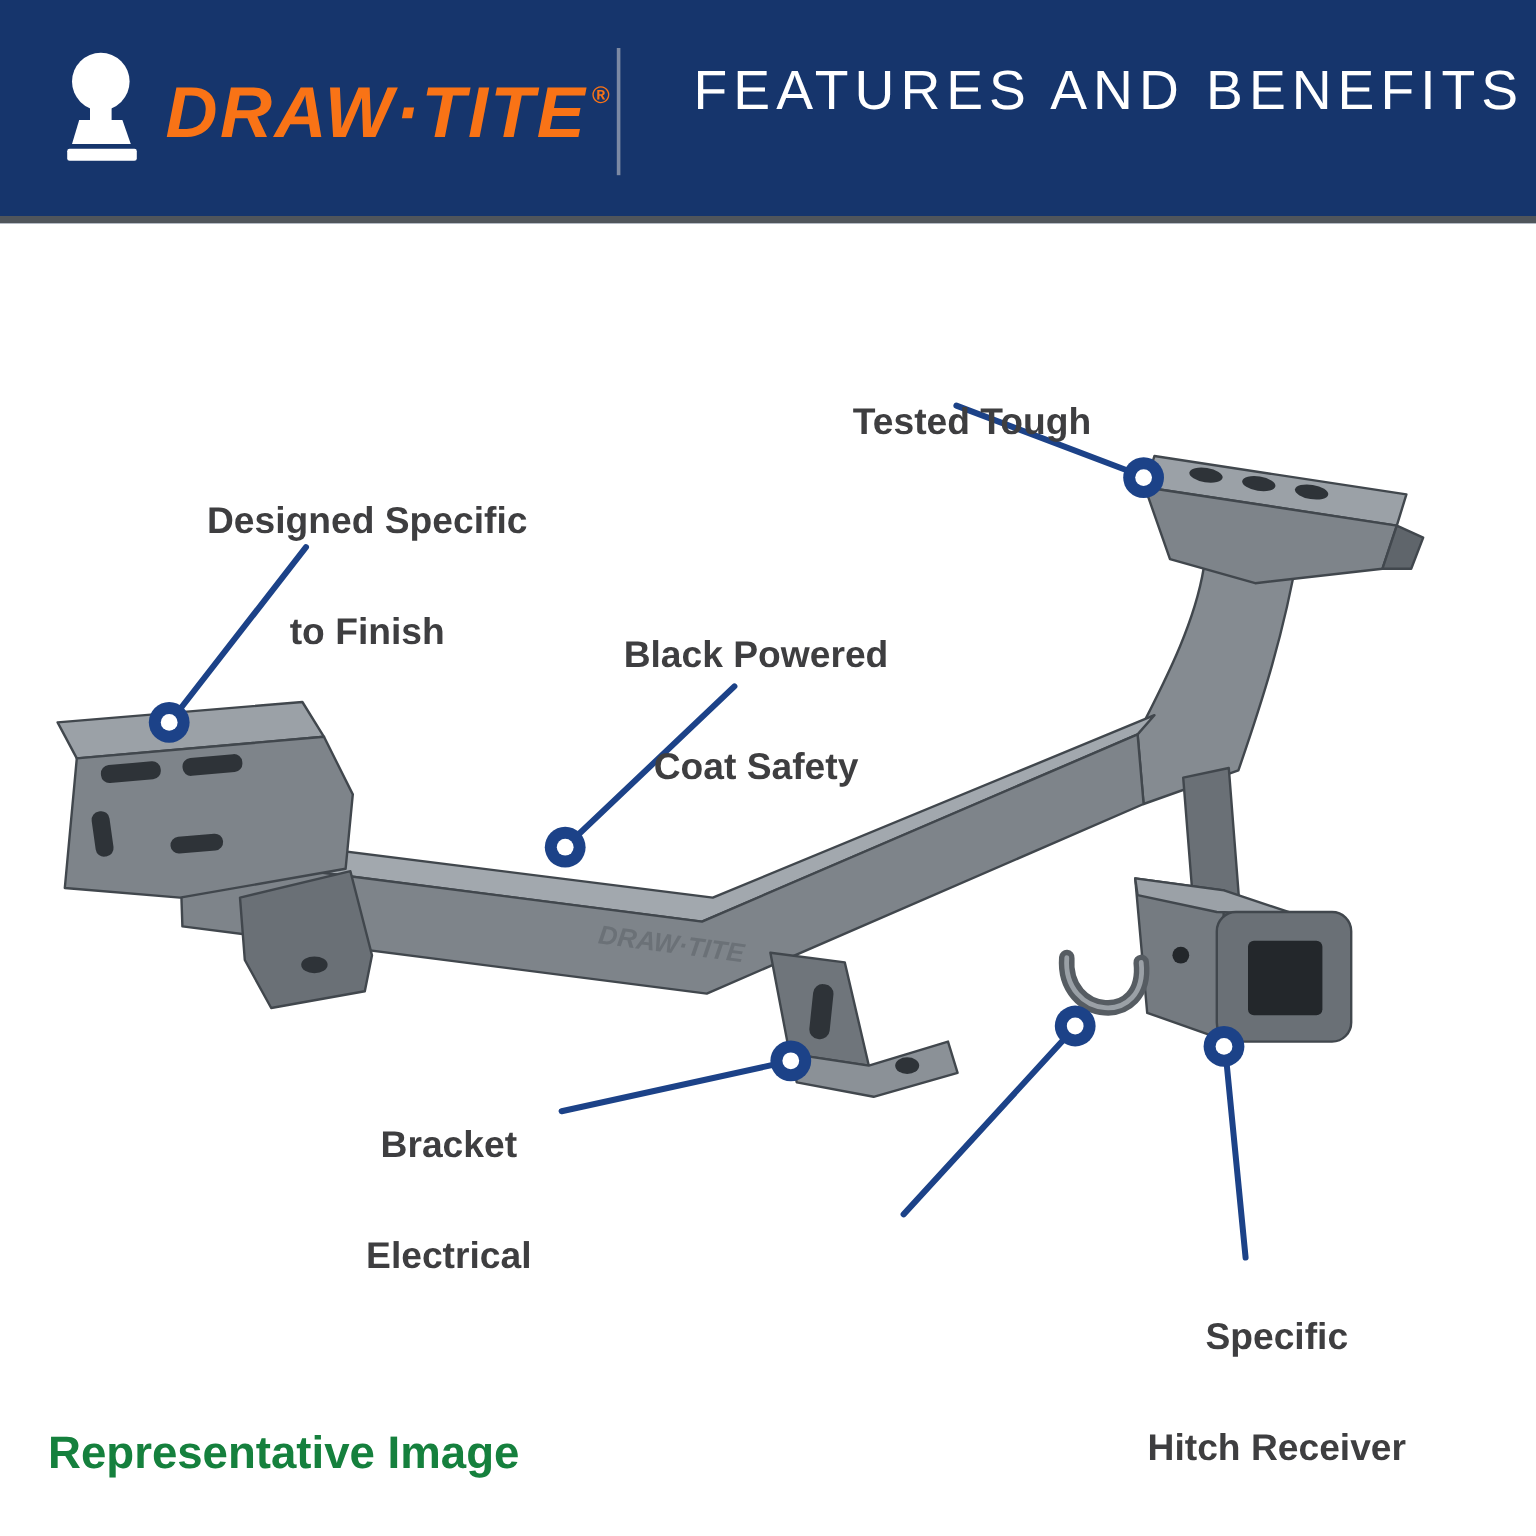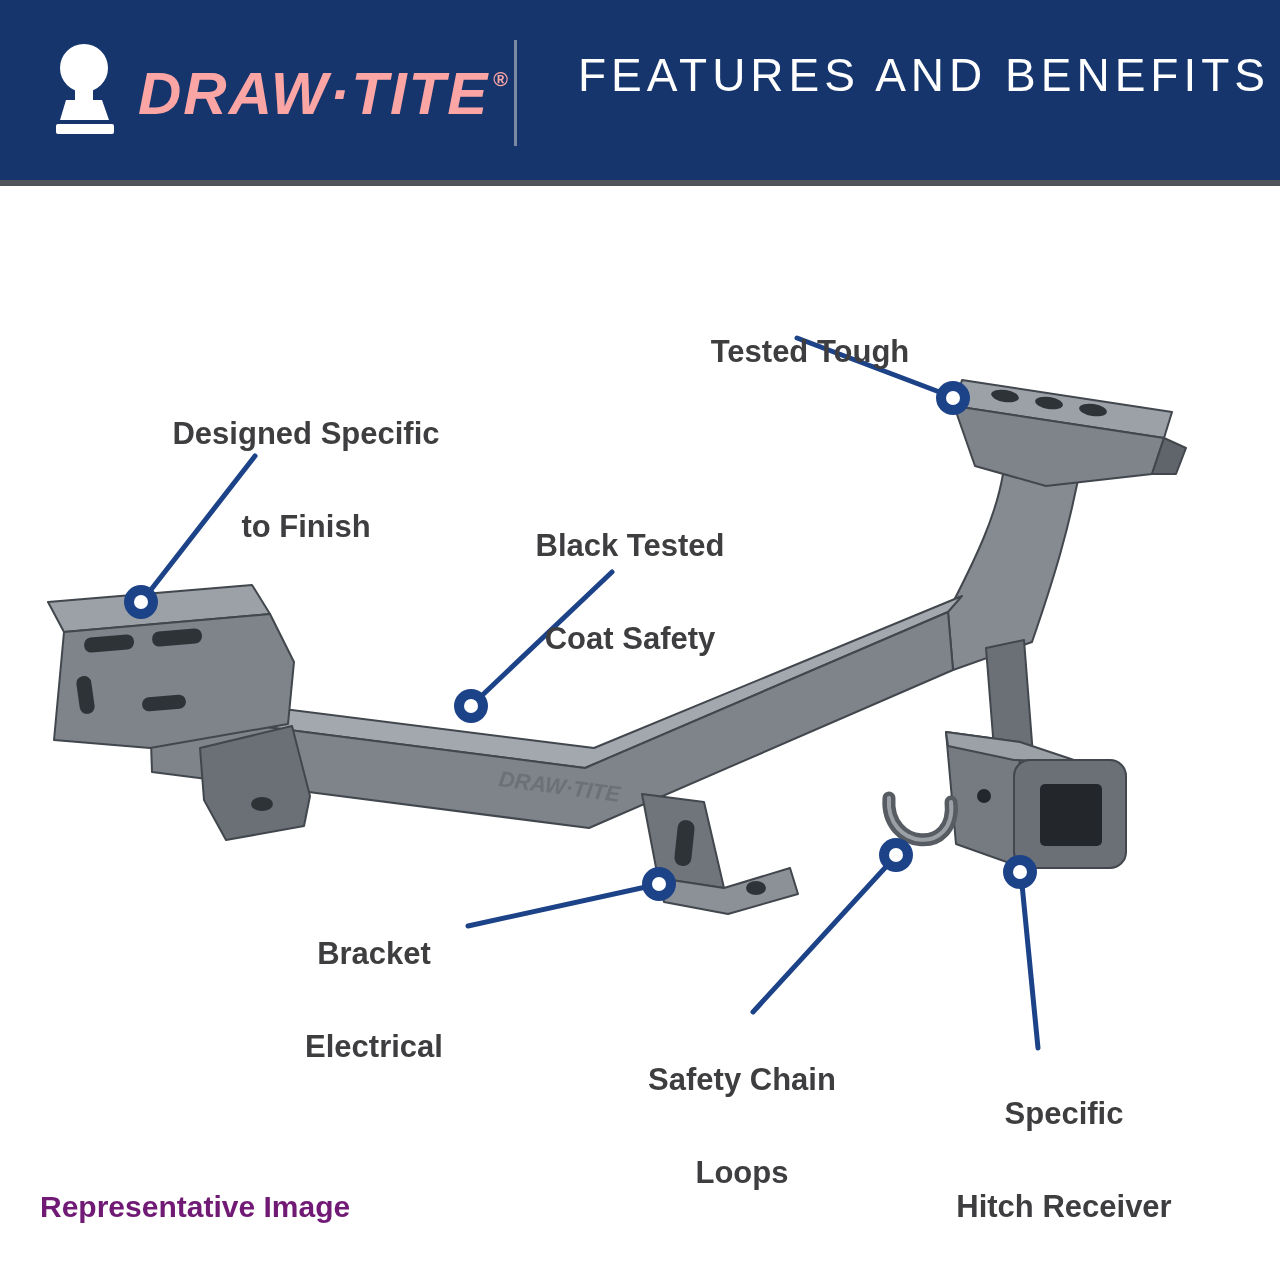--- a/index.html
+++ b/index.html
@@ -5,33 +5,33 @@
   * { margin:0; padding:0; box-sizing:border-box; }
   html,body { width:1280px; height:1280px; }
   body { font-family:"Liberation Sans", sans-serif; background:#ffffff; }
   .page { position:relative; width:1280px; height:1280px; overflow:hidden; background:#ffffff; }
 
   
   .header { position:absolute; top:0; left:0; width:1280px; height:186px;
             background:#16356C; border-bottom:6px solid #50555B; }
   .logo { position:absolute; left:54px; top:38px; height:110px; display:flex; align-items:center; }
   .ball-icon { width:64px; height:100px; margin-right:20px; flex:0 0 auto; }
-  .brand { color:#fca5a5; font-style:italic; font-weight:bold; font-size:60px; letter-spacing:2px; white-space:nowrap; }
+  .brand { color:#f97316; font-style:italic; font-weight:bold; font-size:60px; letter-spacing:2px; white-space:nowrap; }
   .brand .reg { font-size:20px; font-style:normal; vertical-align:28px; margin-left:4px; letter-spacing:0; }
   .divider { position:absolute; left:514px; top:40px; width:3px; height:106px; background:#7C89A3; }
   .title { position:absolute; left:578px; top:48px; color:#ffffff; font-size:46px;
            font-weight:normal; letter-spacing:5px; white-space:nowrap; }
 
   
   .art { position:absolute; left:0; top:0; width:1280px; height:1280px; }
   .callout { position:absolute; text-align:center; font-weight:bold; font-size:31px;
              color:#3E3E40; line-height:50px; z-index:2; }
   .callout span { display:block;margin-top:43px; }
-  .note { position:absolute; left:40px; top:1190px; font-size:30px; font-weight:bold;
-          color:#701a75; z-index:2; }
+  .note { position:absolute; left:40px; top:1190px; font-size:38px; font-weight:bold;
+          color:#15803d; z-index:2; }
 </style>
 </head>
 <body>
 
 <div class="page">
 
   <header class="header">
     <div class="logo">
       <svg class="ball-icon" viewBox="0 0 64 100" aria-hidden="true">
         <g fill="#ffffff">
@@ -151,33 +151,29 @@
   <div class="callout" style="left:660px; top:284px; width:300px;">
     <span>Tested Tough</span>
   </div>
 
   <div class="callout" style="left:126px; top:366px; width:360px;">
     <span>Designed Specific</span>
     <span>to Finish</span>
   </div>
 
   <div class="callout" style="left:450px; top:478px; width:360px;">
-    <span>Black Tested</span>
+    <span>Black Powered</span>
     <span>Coat Safety</span>
   </div>
 
   <div class="callout" style="left:224px; top:886px; width:300px;">
     <span>Bracket</span>
     <span>Electrical</span>
   </div>
 
-  <div class="callout" style="left:592px; top:1012px; width:300px;">
-    <span>Safety Chain</span>
-    <span>Loops</span>
-  </div>
 
   <div class="callout" style="left:884px; top:1046px; width:360px;">
     <span>Specific</span>
     <span>Hitch Receiver</span>
   </div>
 
   <div class="note">Representative Image</div>
 
 </div>
 

